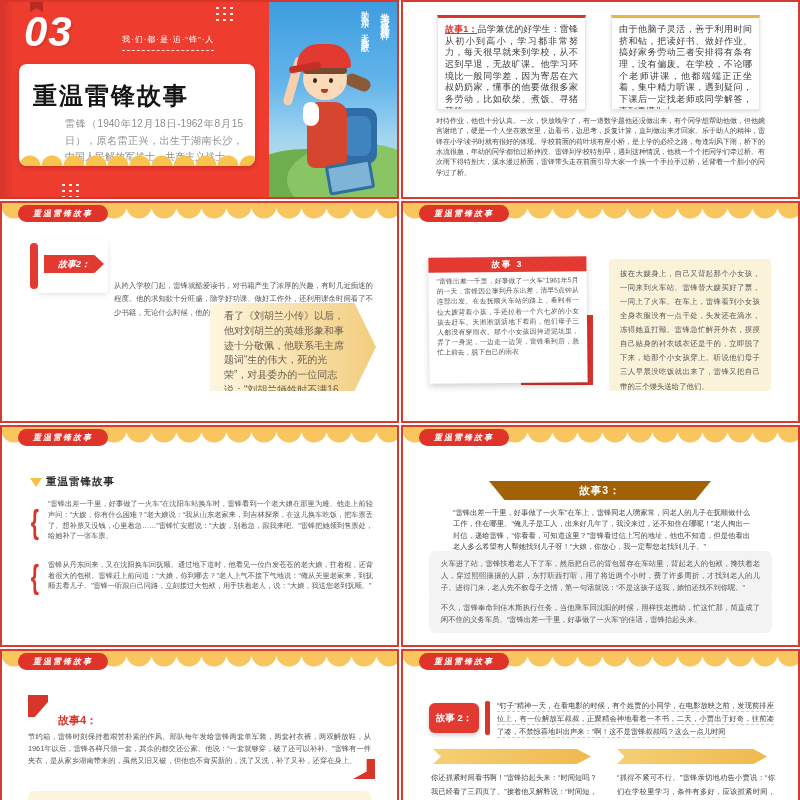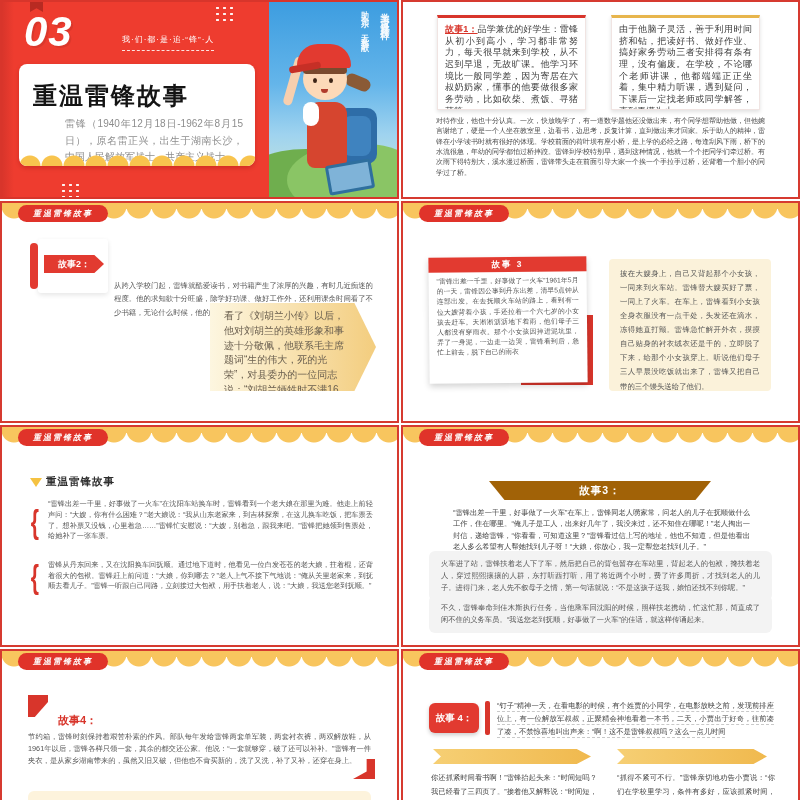--- a/index.html
+++ b/index.html
@@ -60,21 +60,21 @@
     box-shadow:0 2px 4px rgba(0,0,0,.12);padding:6px 7px 4px 7px;font-size:9px;line-height:1.3;color:#3c3c3c;text-align:justify;overflow:hidden;}
   .s2 .bar-red{border-top:3px solid #d8352b;}
   .s2 .bar-gold{border-top:3px solid #e7b54c;}
   .s2 .story-label{color:#d8352b;font-weight:bold;text-decoration:underline;}
   .s2 .para{position:absolute;left:33px;right:33px;top:114px;font-size:7px;line-height:1.48;color:#4a4a4a;text-align:justify;}
   
   .s3 .vbar{position:absolute;left:28px;top:40px;width:8px;height:46px;background:#e23a30;border-radius:4px;}
   .s3 .label-card{position:absolute;left:36px;top:36px;width:70px;height:54px;background:#fff;box-shadow:0 2px 5px rgba(0,0,0,.1);border-radius:3px;}
   .s3 .label-arrow{position:absolute;left:42px;top:52px;width:60px;height:18px;background:#e23a30;color:#fff;
     font-weight:bold;font-size:9px;display:flex;align-items:center;justify-content:center;
-    clip-path:polygon(0 0,84% 0,100% 50%,84% 100%,0 100%);}
+    clip-path:polygon(0 0,84% 0,100% 50%,84% 100%,0 100%);font-style:italic;}
   .s3 .para{position:absolute;left:112px;right:24px;top:40px;font-size:7.4px;line-height:1.8;color:#555;text-align:justify;margin-top:36px;}
   .s3 .aw{position:absolute;top:100px;height:88px;color:#6b6050;
     background:linear-gradient(90deg,#fdf6e0 0%,#f3cd7e 100%);
     clip-path:polygon(0 0,87% 0,100% 50%,87% 100%,0 100%);}
   .s3 .aw1{left:24px;width:166px;font-size:7.4px;line-height:2.55;padding:7px 26px 0 14px;}
   .s3 .aw2{left:208px;width:166px;font-size:10px;line-height:1.48;padding:6px 26px 0 14px;}
   
   .s4 .card1{position:absolute;left:26px;top:54px;width:158px;height:126px;background:#fff;
     box-shadow:0 3px 6px rgba(0,0,0,.18);transform:rotate(-.6deg);z-index:2;}
   .s4 .card1-head{height:15px;background:#e23a30;color:#fff;font-weight:bold;font-size:8.5px;
@@ -219,21 +219,21 @@
 
   <div class="slide s6">
     <div class="band">
       <div class="band-bar"></div>
       <div class="band-scallop"></div>
       <div class="band-pill">重温雷锋故事</div>
     </div>
     <div class="banner">故事3：</div>
     <div class="intro">“雷锋出差一千里，好事做了一火车”在车上，雷锋同老人唠家常，问老人的儿子在抚顺做什么工作，住在哪里。“俺儿子是工人，出来好几年了，我没来过，还不知住在哪呢！”老人掏出一封信，递给雷锋，“你看看，可知道这里？”雷锋看过信上写的地址，他也不知道，但是他看出老人多么希望有人帮她找到儿子呀！“大娘，你放心，我一定帮您老找到儿子。”</div>
     <div class="gbox b1">火车进了站，雷锋扶着老人下了车，然后把自己的背包暂存在车站里，背起老人的包袱，搀扶着老人，穿过熙熙攘攘的人群，东打听西打听，用了将近两个小时，费了许多周折，才找到老人的儿子。进得门来，老人先不叙母子之情，第一句话就说：“不是这孩子送我，娘怕还找不到你呢。”</div>
-    <div class="gbox b2">不久，雷锋奉命到佳木斯执行任务，当他乘车回沈阳的时候，照样扶老携幼，忙这忙那，简直成了闲不住的义务车员。“我送您老到抚顺，好事做了一火车”的佳话，就这样传诵起来。</div>
+    <div class="gbox b2">不久，雷锋奉命到佳木斯执行任务，当他乘车回沈阳的时候，照样扶老携幼，忙这忙那，简直成了闲不住的义务车员。“雷锋出差一千里，好事做了一火车”的佳话，雷锋抬起头来。</div>
   </div>
 
   <div class="slide s7">
     <div class="band">
       <div class="band-bar"></div>
       <div class="band-scallop"></div>
       <div class="band-pill">重温雷锋故事</div>
     </div>
     <div class="flag"></div>
     <div class="label">故事4：</div>
@@ -241,21 +241,21 @@
     <div class="corner"></div>
     <div class="ybox"></div>
   </div>
 
   <div class="slide s8">
     <div class="band">
       <div class="band-bar"></div>
       <div class="band-scallop"></div>
       <div class="band-pill">重温雷锋故事</div>
     </div>
-    <div class="label">故事 4：</div>
+    <div class="label">故事 2：</div>
     <div class="divider"></div>
     <div class="intro">“钉子”精神一天，在看电影的时候，有个姓贾的小同学，在电影放映之前，发现前排座位上，有一位解放军叔叔，正聚精会神地看着一本书，二天，小贾出于好奇，往前凑了凑，不禁惊喜地叫出声来：“啊！这不是雷锋叔叔吗？这么一点儿时间</div>
     <div class="aw aw1"></div>
     <div class="aw aw2"></div>
     <div class="col c1">你还抓紧时间看书啊！”雷锋抬起头来：“时间短吗？我已经看了三四页了。”接着他又解释说：“时间短，可以看一页是一页，积少成多嘛。学</div>
     <div class="col c2">“抓得不紧可不行。”雷锋亲切地劝告小贾说：“你们在学校里学习，条件有多好，应该抓紧时间，好好学习啊！”他怕小贾片面地误解了他的</div>
   </div>
 
 </div>
 

